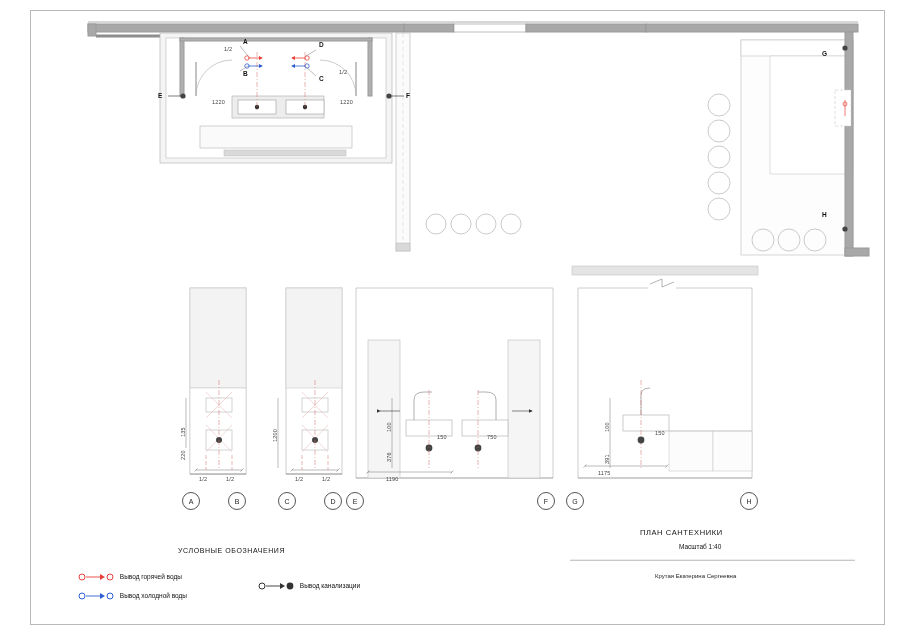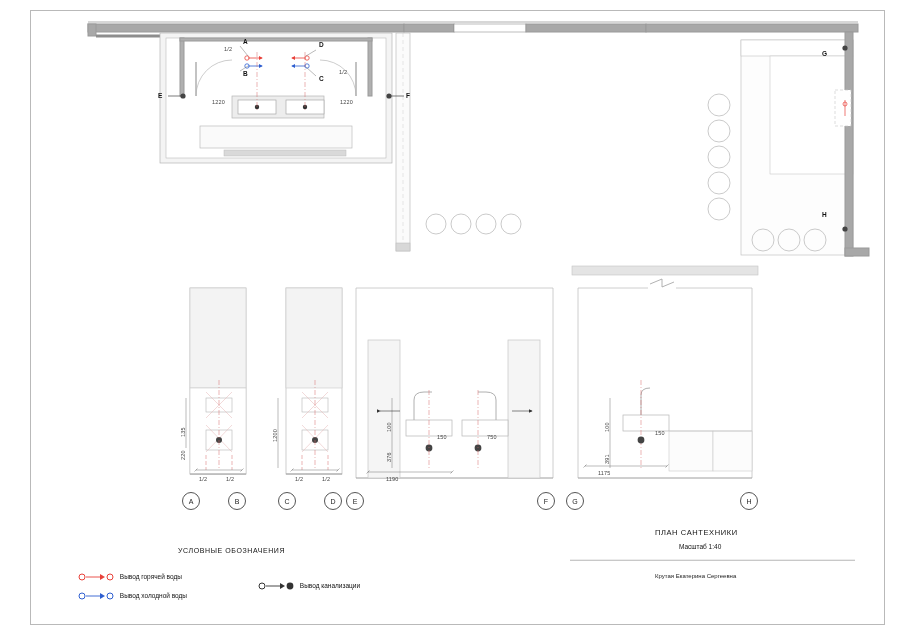--- a/index.html
+++ b/index.html
@@ -81,21 +81,21 @@
   }
   .legend-row {
     position: absolute;
     font-size: 6.5px;
     color: #111;
   }
   .title-block {
     position: absolute;
   }
   .tb-main {
-    left: 655px;
+    left: 640px;
     top: 528px;
     font-size: 7.5px;
     letter-spacing: 0.6px;
     color: #111;
   }
   .tb-scale {
     left: 679px;
     top: 543px;
     font-size: 6.5px;
     color: #111;

